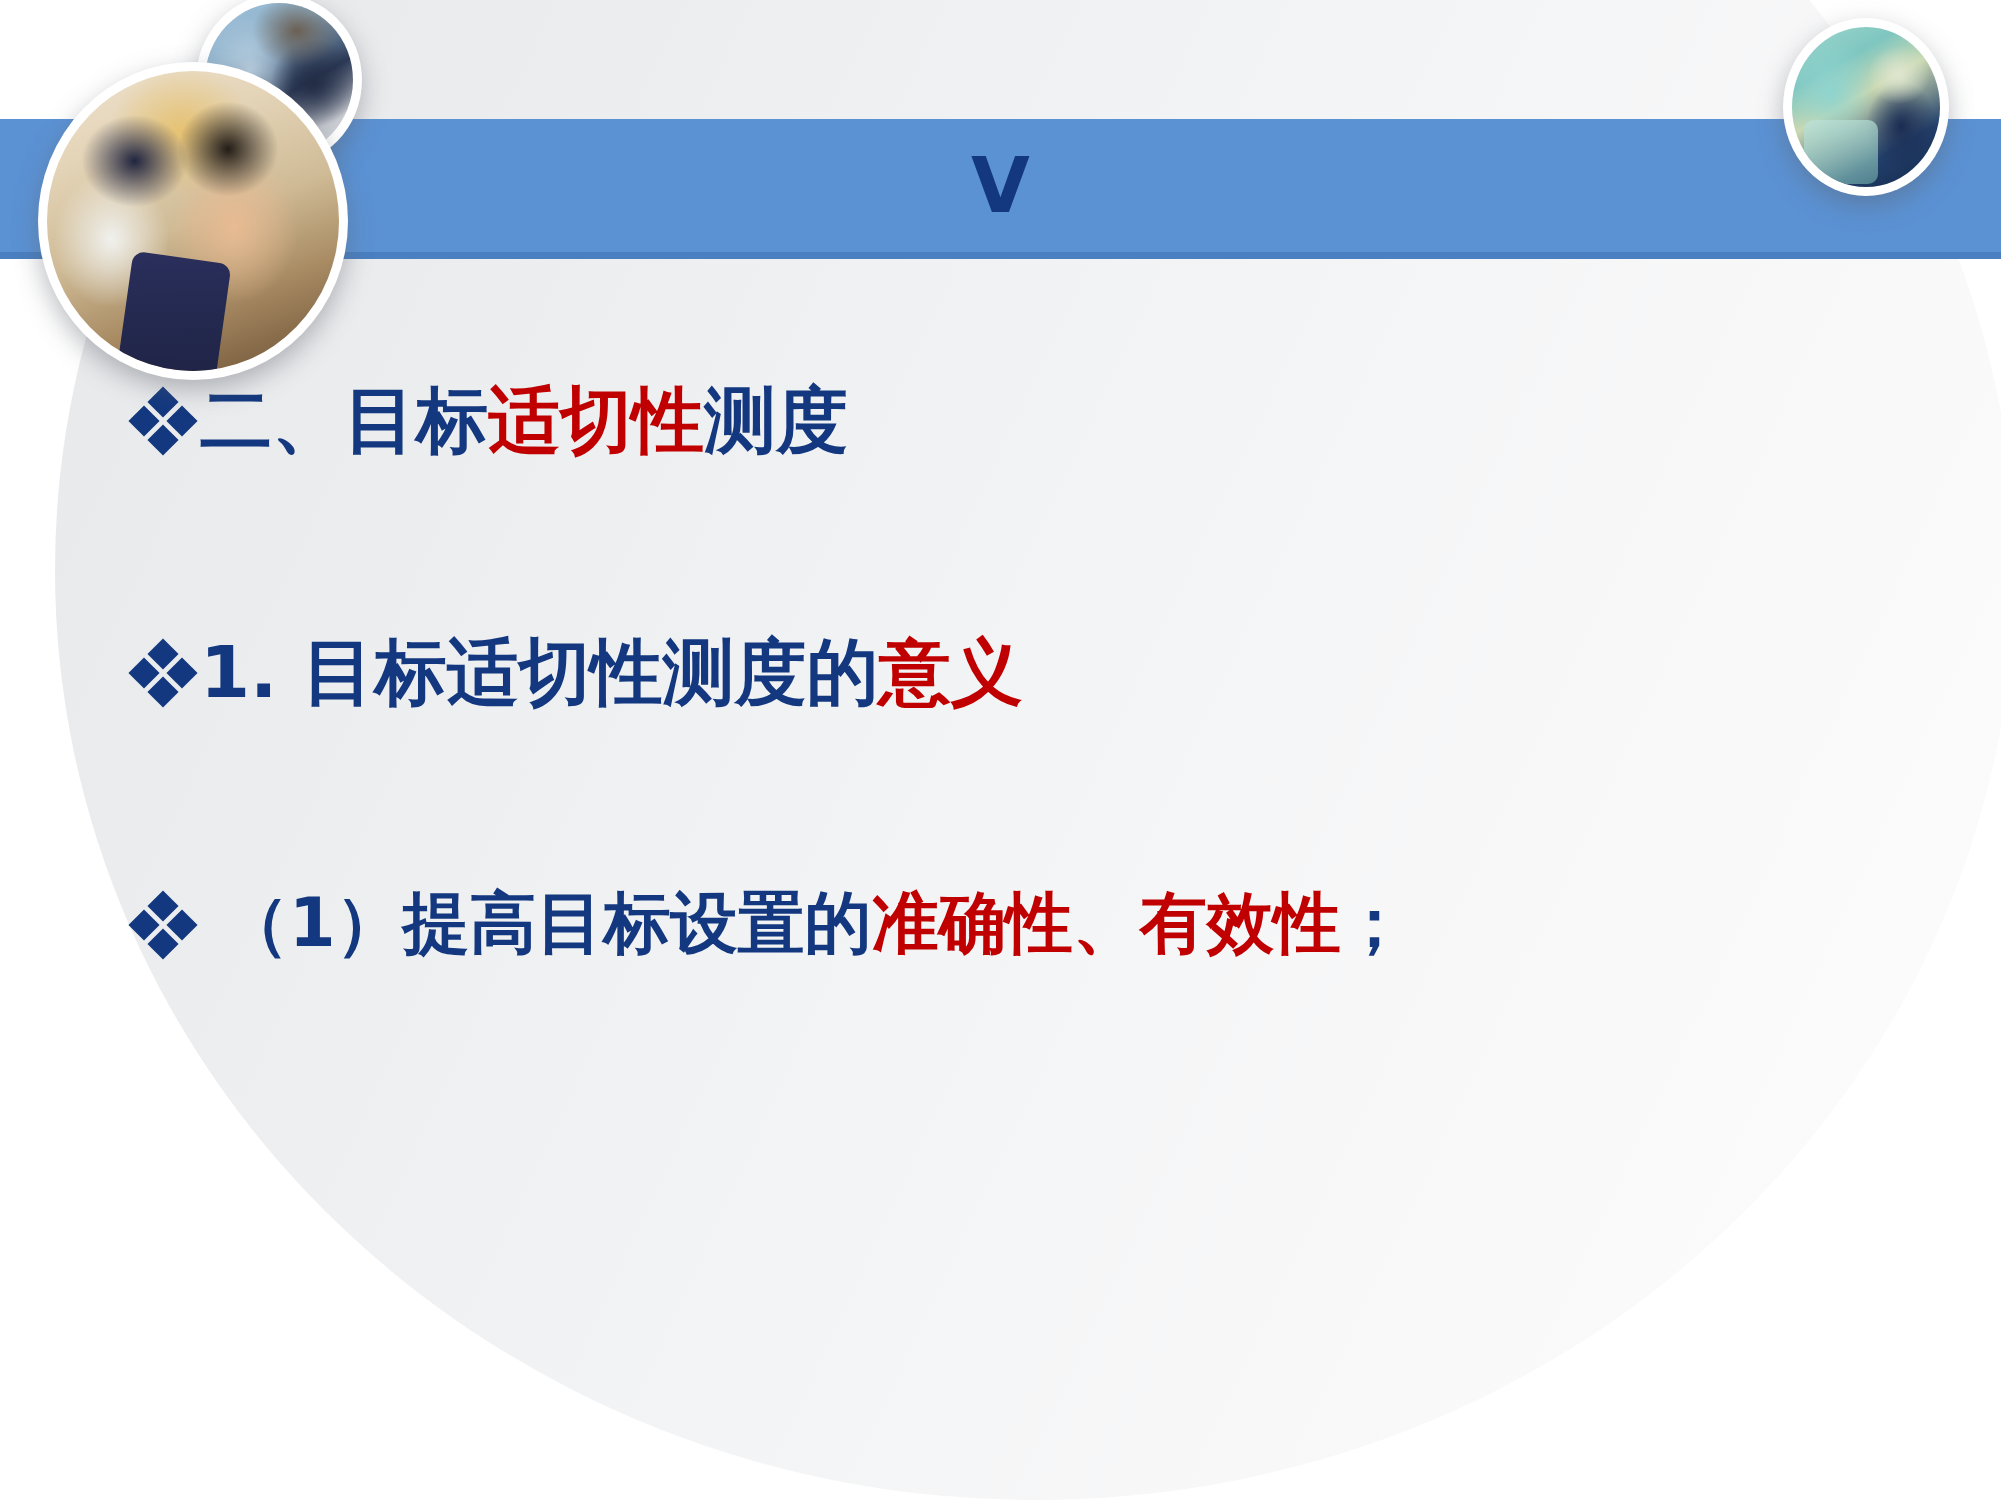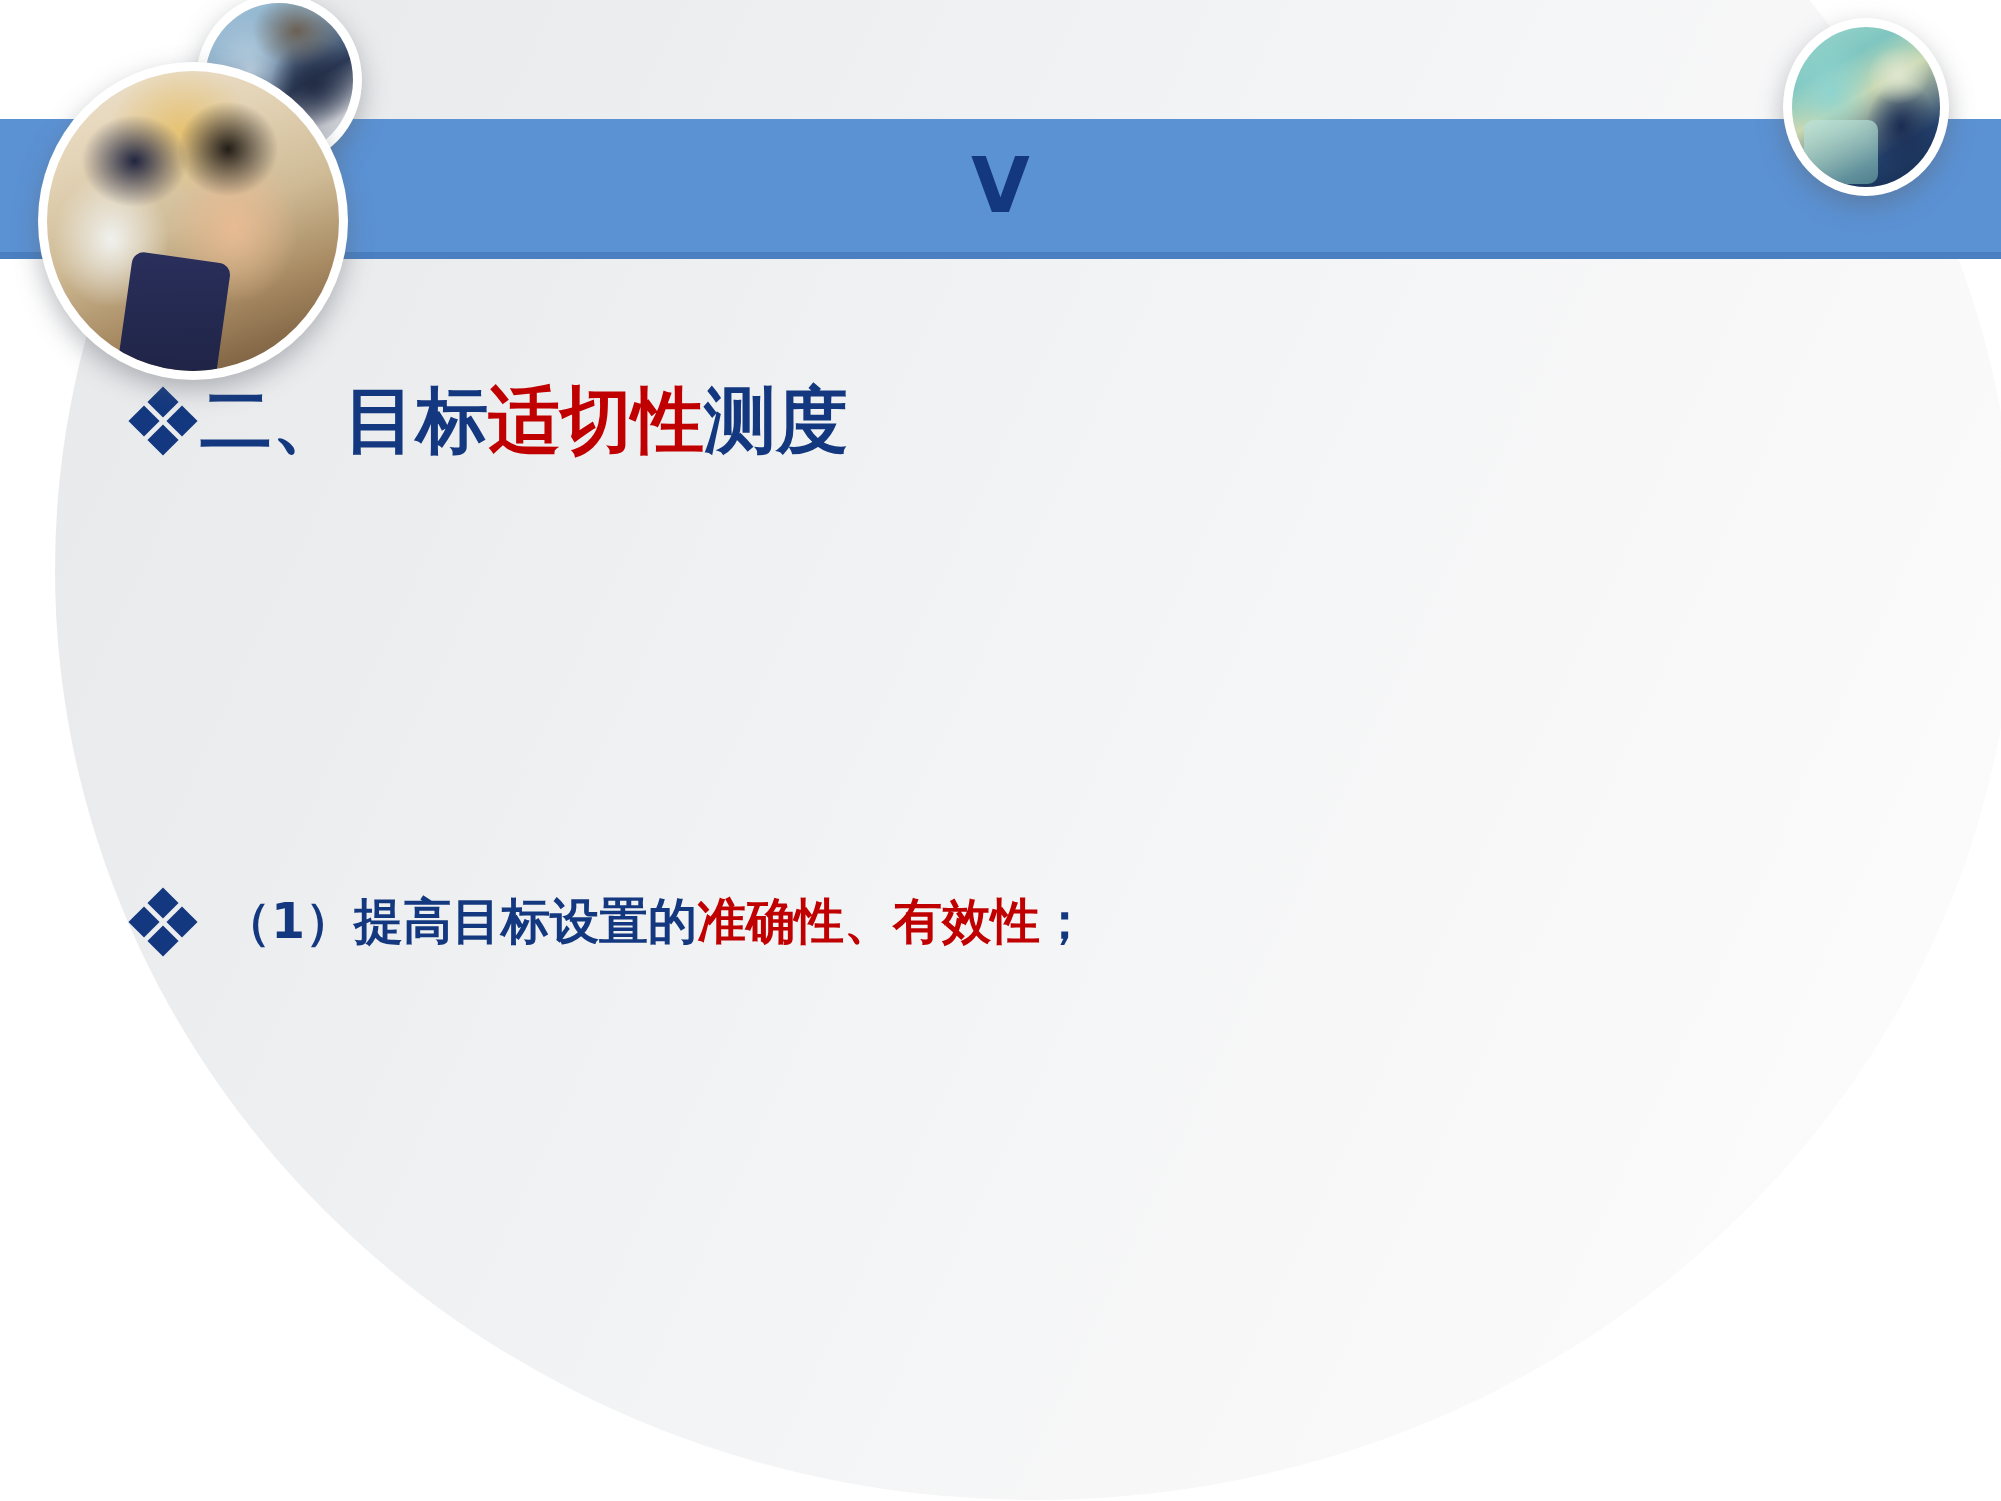--- a/index.html
+++ b/index.html
@@ -205,21 +205,21 @@
     line-height: 1.0;
   }
   .bullet-text .hl { color: #c00000; }
 
   
   #row-0 { left: 132px; top: 384px; }
   #row-1 { left: 132px; top: 636px; }
   #row-2 { left: 132px; top: 890px; }
   #row-3 { left: 132px; top: 1138px; }
 
-  #row-2 .bullet-text, #row-3 .bullet-text { font-size: 49px; }
+  #row-2 .bullet-text, #row-3 .bullet-text { font-size: 67px; }
   #row-2 .bullet-mark, #row-3 .bullet-mark { margin-right: 28px; }
 </style>
 </head>
 <body>
 
 <div class="slide">
 
   <div class="bg-ellipse"></div>
 
   <div class="banner"></div>
@@ -249,20 +249,31 @@
         <span class="d-top"></span>
           <span class="d-left"></span>
           <span class="d-right"></span>
           <span class="d-bottom"></span>
       </div>
       <div class="bullet-text">
         <span>二、目标</span><span class="hl">适切性</span><span>测度</span>
       </div>
     </div>
 
+    <div class="bullet-row" id="row-1">
+      <div class="bullet-mark">
+        <span class="d-top"></span>
+          <span class="d-left"></span>
+          <span class="d-right"></span>
+          <span class="d-bottom"></span>
+      </div>
+      <div class="bullet-text">
+        <span>1. 目标适切性测度的</span><span class="hl">意义</span>
+      </div>
+    </div>
 
     <div class="bullet-row" id="row-2">
       <div class="bullet-mark">
         <span class="d-top"></span>
           <span class="d-left"></span>
           <span class="d-right"></span>
           <span class="d-bottom"></span>
       </div>
       <div class="bullet-text">
         <span>（1）提高目标设置的</span><span class="hl">准确性、有效性</span><span>；</span>

